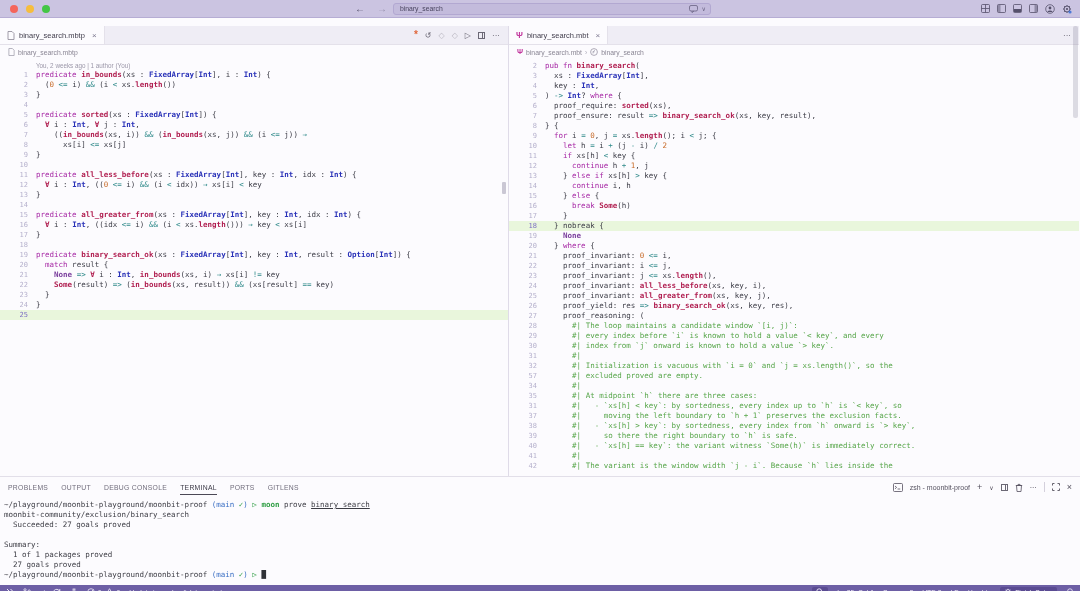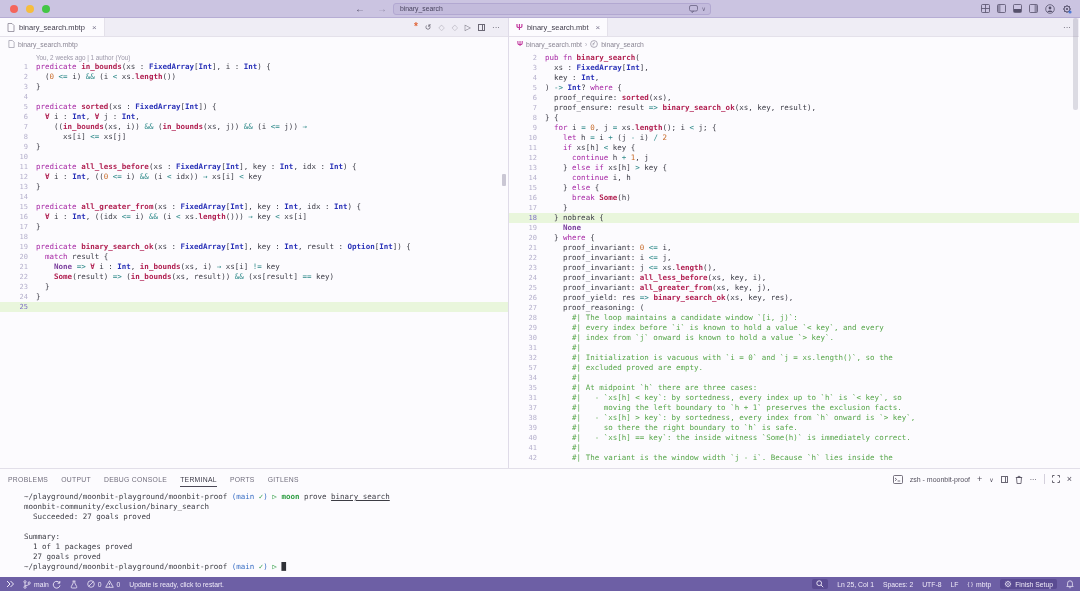--- a/index.html
+++ b/index.html
@@ -17,21 +17,21 @@
   .nav .fwd { opacity:.45; }
   .searchbox { position:absolute; left:393px; width:318px; height:12px; background:#c3bbdc;
     border:1px solid #b2a8d1; border-radius:3px; display:flex; align-items:center;
     font-size:6.8px; color:#49445f; padding:0 4px; }
   .searchbox .sv { flex:1; padding-left:2px; }
   .searchbox .sb-icons { display:flex; align-items:center; gap:4px; color:#6a6384; }
   .win-icons { position:absolute; right:8px; display:flex; gap:7px; align-items:center; }
   .win-icons svg { display:block; }
 
   
-  .editors { display:flex; height:450px; flex:0 0 450px; }
+  .editors { display:flex; height:450px; flex:0 0 450px;margin-top:8px; }
   .group { display:flex; flex-direction:column; overflow:hidden; position:relative; }
   .group.left { width:509px; border-right:1px solid #dfdbe8; }
   .group.right { width:570px; }
   .tabs { height:19px; background:#efedf5; display:flex; align-items:stretch; flex:0 0 19px;
     border-bottom:1px solid #e4e1ea; }
   .tab { background:#fcfbfe; display:flex; align-items:center; gap:4px; padding:0 7px;
     font-size:7.5px; color:#44404f; border-right:1px solid #e4e1ea; }
   .tab .close { color:#7d7990; font-size:8px; margin-left:3px; }
   .tab-actions { margin-left:auto; display:flex; align-items:center; gap:7px; padding:0 8px;
     color:#6b6875; font-size:8px; }
@@ -66,21 +66,21 @@
 
   
   .panel { height:109px; flex:0 0 109px; border-top:1px solid #e2dfe9; background:#fcfbfe;
     display:flex; flex-direction:column; }
   .panel-header { height:20px; flex:0 0 20px; display:flex; align-items:center; padding:0 8px; }
   .ptabs { display:flex; gap:13px; }
   .ptab { font-size:6.8px; color:#716d7c; letter-spacing:.3px; padding:4px 0 3px; }
   .ptab.active { color:#3b3946; border-bottom:1px solid #4b4856; }
   .panel-right { margin-left:auto; display:flex; align-items:center; gap:7px; color:#55515f; font-size:7px; }
   .panel-right .vr { width:1px; height:10px; background:#d4d0dc; }
-  .terminal { flex:1; font-family:"DejaVu Sans Mono", monospace; font-size:7.5px; padding:3px 0 0 24px; }
+  .terminal { flex:1; font-family:"DejaVu Sans Mono", monospace; font-size:7.5px; padding:3px 0 0 4px; }
   .tline { height:10px; line-height:10px; white-space:pre; }
   .s-tp{color:#3c3c44}.s-tb{color:#3a6fc4}.s-tg{color:#2f9e44}
   .s-tgb{color:#2f9e44;font-weight:bold}.s-tu{color:#3c3c44;text-decoration:underline}
   .s-blk{color:#2f3137}
 
   
   .statusbar { height:14px; flex:0 0 14px; background:var(--c-statusbar,#6d5fa5); color:#efeaf8;
     display:flex; align-items:center; font-size:6.8px; padding:0 6px; gap:9px; }
   .sb-item { display:flex; align-items:center; gap:3px; white-space:nowrap; }
   .sb-right { margin-left:auto; display:flex; align-items:center; gap:9px; }
@@ -255,21 +255,21 @@
           <div class="line"><span class="ln">30</span><span class="lc"><span class="s-c">      #| index from `j` onward is known to hold a value `&gt; key`.</span></span></div>
           <div class="line"><span class="ln">31</span><span class="lc"><span class="s-c">      #|</span></span></div>
           <div class="line"><span class="ln">32</span><span class="lc"><span class="s-c">      #| Initialization is vacuous with `i = 0` and `j = xs.length()`, so the</span></span></div>
           <div class="line"><span class="ln">57</span><span class="lc"><span class="s-c">      #| excluded proved are empty.</span></span></div>
           <div class="line"><span class="ln">34</span><span class="lc"><span class="s-c">      #|</span></span></div>
           <div class="line"><span class="ln">35</span><span class="lc"><span class="s-c">      #| At midpoint `h` there are three cases:</span></span></div>
           <div class="line"><span class="ln">31</span><span class="lc"><span class="s-c">      #|   - `xs[h] &lt; key`: by sortedness, every index up to `h` is `&lt; key`, so</span></span></div>
           <div class="line"><span class="ln">37</span><span class="lc"><span class="s-c">      #|     moving the left boundary to `h + 1` preserves the exclusion facts.</span></span></div>
           <div class="line"><span class="ln">38</span><span class="lc"><span class="s-c">      #|   - `xs[h] &gt; key`: by sortedness, every index from `h` onward is `&gt; key`,</span></span></div>
           <div class="line"><span class="ln">39</span><span class="lc"><span class="s-c">      #|     so there the right boundary to `h` is safe.</span></span></div>
-          <div class="line"><span class="ln">40</span><span class="lc"><span class="s-c">      #|   - `xs[h] == key`: the inside witness `Some(h)` is immediately correct.</span></span></div>
+          <div class="line"><span class="ln">40</span><span class="lc"><span class="s-c">      #|   - `xs[h] == key`: the variant witness `Some(h)` is immediately correct.</span></span></div>
           <div class="line"><span class="ln">41</span><span class="lc"><span class="s-c">      #|</span></span></div>
           <div class="line"><span class="ln">42</span><span class="lc"><span class="s-c">      #| The variant is the window width `j - i`. Because `h` lies inside the</span></span></div>
         </div>
       <div class="vscroll"></div>
     </div>
   </div>
 
   <div class="panel">
     <div class="panel-header">
       <div class="ptabs" id="ptabs">

